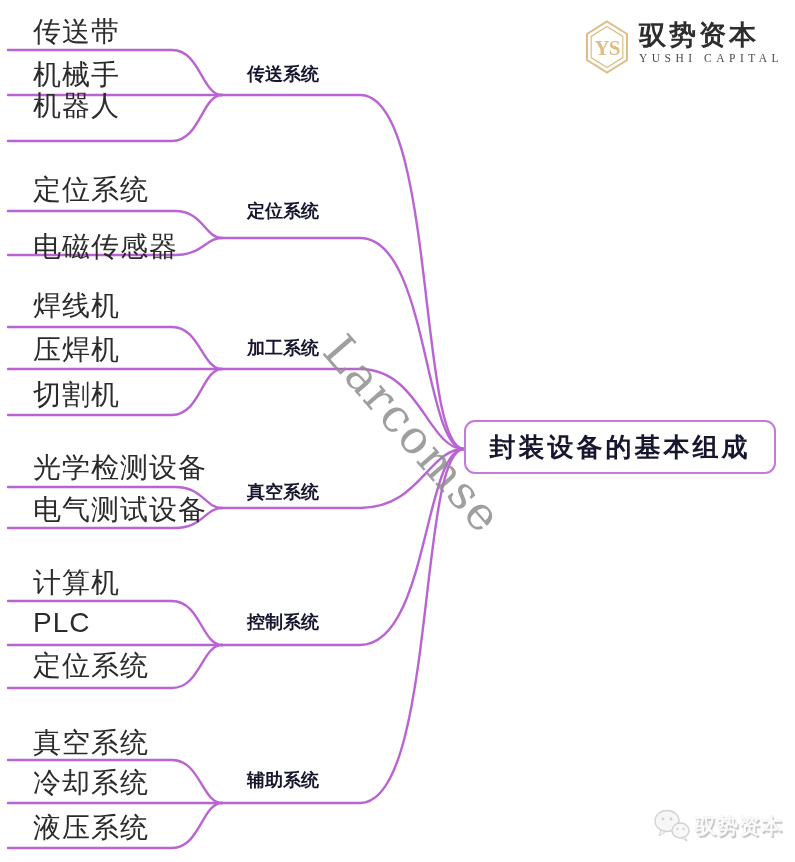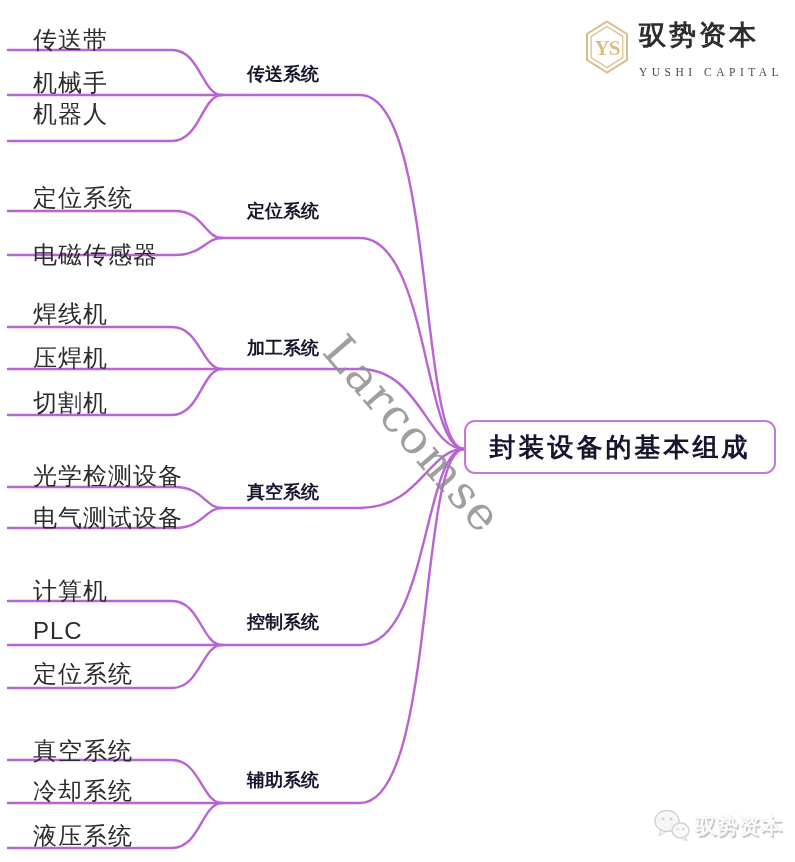--- a/index.html
+++ b/index.html
@@ -11,23 +11,22 @@
   svg.wires{position:absolute;left:0;top:0;z-index:1;}
   .wm-diagonal{
     position:absolute; left:283px; top:407px; width:260px; text-align:center;
     font-family:"DejaVu Serif","Liberation Serif",serif;
     font-size:46px; color:#8f8f8f; opacity:.85; letter-spacing:2px;
     transform:rotate(49deg); transform-origin:50% 50%;
     z-index:2; white-space:nowrap;
   }
   .leaf{
     position:absolute; left:33px; z-index:3;
-    font-size:24px; letter-spacing:1px; color:#2b2b2b; white-space:nowrap;
+    font-size:28px; letter-spacing:1px; color:#2b2b2b; white-space:nowrap;
     line-height:28px;
-    margin-top:8px;
   }
   .branch{
     position:absolute; left:247px; z-index:3;
     font-size:18px; font-weight:bold; color:#16162e; white-space:nowrap;
     line-height:30px;
   }
   .root-node{
     position:absolute; left:464px; top:420px; width:312px; height:54px;
     background:#ffffff; border:2.5px solid #c47ad9; border-radius:11px;
     box-sizing:border-box; z-index:4;
@@ -37,21 +36,21 @@
   }
   .logo{position:absolute; left:585px; top:20px; z-index:5; display:flex; align-items:flex-start;justify-content:center;}
   .logo .mark{width:44px; height:54px;}
   .logo .words{margin-left:10px;}
   .brand-name{
     font-size:27px; font-weight:600; color:#2d2d2d; letter-spacing:3px;
     line-height:30px; white-space:nowrap;
   }
   .brand-sub{
     font-family:"Liberation Serif","DejaVu Serif",serif;
-    font-size:11.5px; color:#4a4a4a; letter-spacing:4.5px; margin-top:16px;
+    font-size:11.5px; color:#4a4a4a; letter-spacing:4.5px; margin-top:2px;
     white-space:nowrap;
   }
   .footer-wm{position:absolute; left:653px; top:808px; z-index:5; display:flex; align-items:center;}
   .footer-wm .wicon{width:38px; height:36px;}
   .footer-wm .ftext{
     margin-left:4px; font-size:21px; font-weight:600; letter-spacing:1px;
     color:#fbfbfb; text-shadow:1.5px 1.5px 1px #c4c4c4, 0 0 1px #d8d8d8;
     white-space:nowrap;
   }
 </style>

